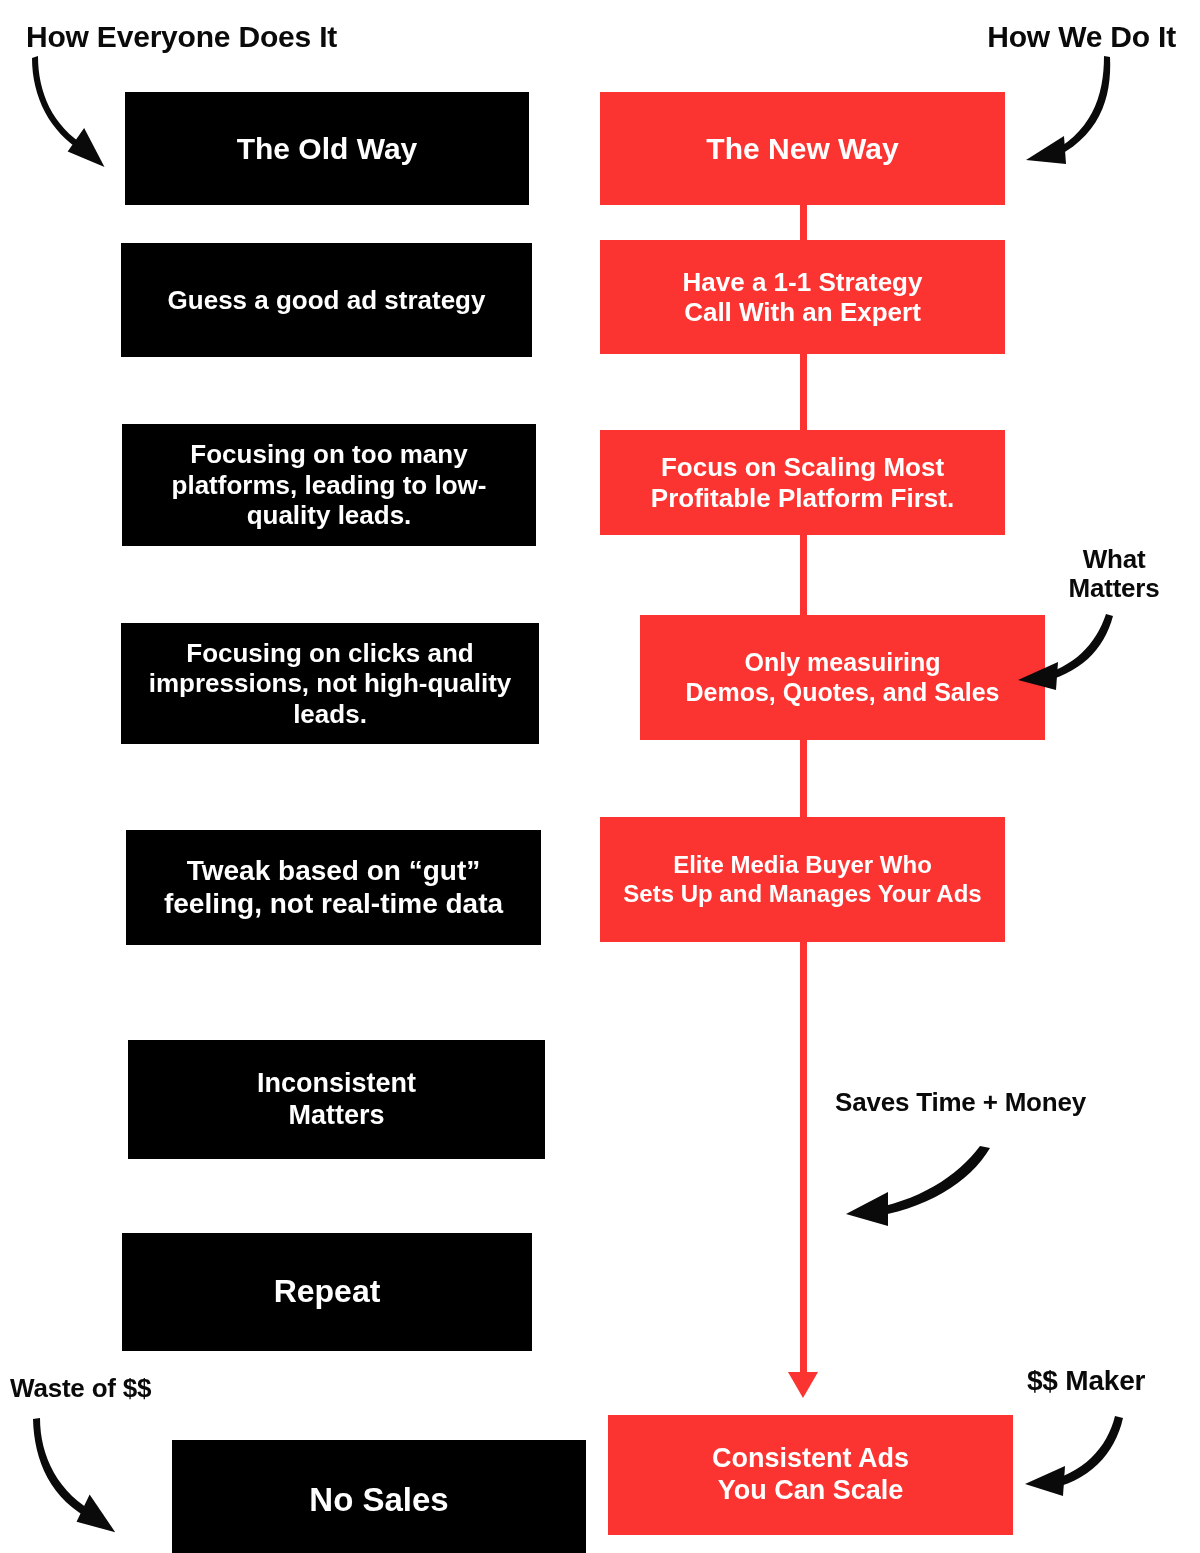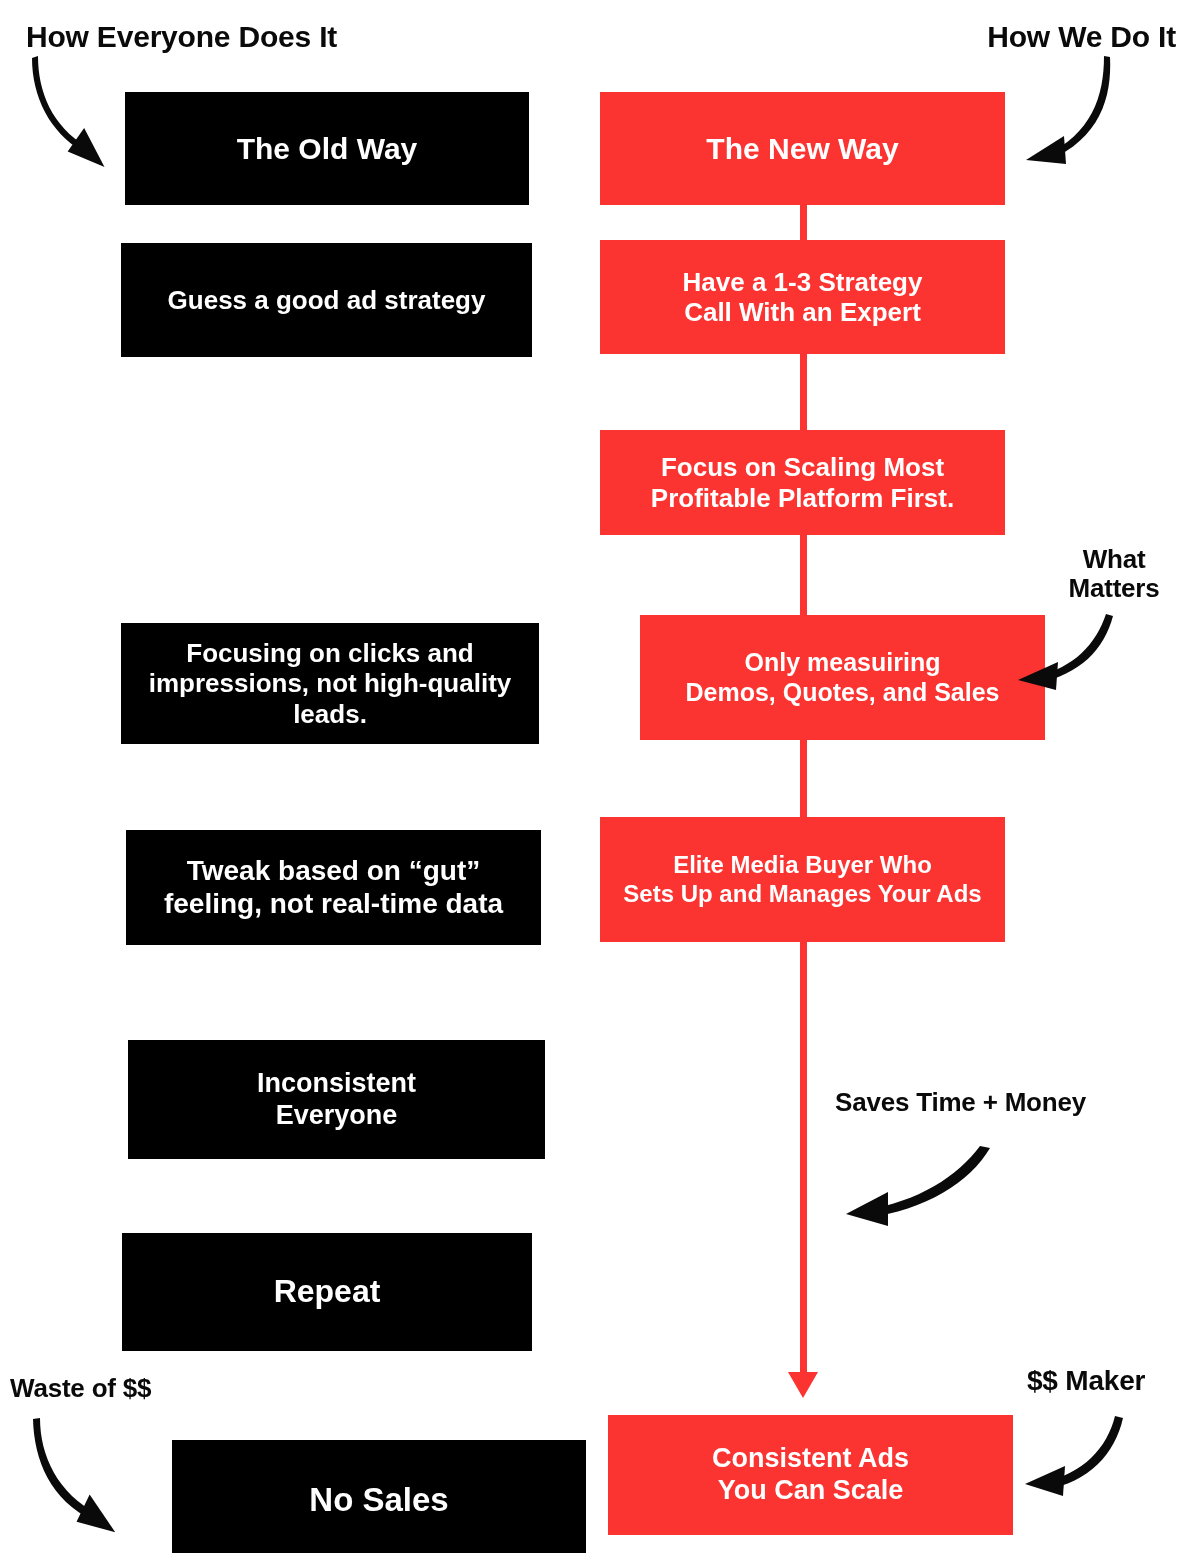--- a/index.html
+++ b/index.html
@@ -89,35 +89,36 @@
     <path d="M56 84 L 18 108 L 58 112 Z"></path>
   </svg>
 
   <div class="spine" style="left:800px; top:200px; width:7px; height:1190px;"></div>
   <div class="spine-head" style="left:788px; top:1372px;"></div>
 
   <div class="box old" style="left:125px; top:92px;  width:404px; height:113px; font-size:30px;">The Old Way</div>
 
   <div class="box old" style="left:121px; top:243px; width:411px; height:114px; font-size:26px;">Guess a good ad strategy</div>
 
+  <div class="box old" style="left:122px; top:424px; width:414px; height:122px; font-size:26px;">Focusing on too many platforms, leading to low-quality leads.</div>
 
   <div class="box old" style="left:121px; top:623px; width:418px; height:121px; font-size:26px;">Focusing on clicks and impressions, not high-quality leads.</div>
 
   <div class="box old" style="left:126px; top:830px; width:415px; height:115px; font-size:28px;">Tweak based on “gut” feeling, not real-time data</div>
 
   <div class="box old" style="left:128px; top:1040px; width:417px; height:119px; font-size:27px;">Inconsistent
-Everyone</div>
+Matters</div>
 
   <div class="box old" style="left:122px; top:1233px; width:410px; height:118px; font-size:32px;">Repeat</div>
 
   <div class="box old" style="left:128px; top:1440px; width:414px; height:121px; font-size:33px;margin-left:44px;">No Sales</div>
 
   <div class="box new" style="left:600px; top:92px;  width:405px; height:113px; font-size:30px;">The New Way</div>
 
-  <div class="box new" style="left:600px; top:240px; width:405px; height:114px; font-size:26px;">Have a 1-3 Strategy
+  <div class="box new" style="left:600px; top:240px; width:405px; height:114px; font-size:26px;">Have a 1-1 Strategy
 Call With an Expert</div>
 
   <div class="box new" style="left:600px; top:430px; width:405px; height:105px; font-size:26px;">Focus on Scaling Most
 Profitable Platform First.</div>
 
   <div class="box new" style="left:600px; top:615px; width:405px; height:125px; font-size:25px;margin-left:40px;">Only measuiring
 Demos, Quotes, and Sales</div>
 
   <div class="box new" style="left:600px; top:817px; width:405px; height:125px; font-size:24px;">Elite Media Buyer Who
 Sets Up and Manages Your Ads</div>

